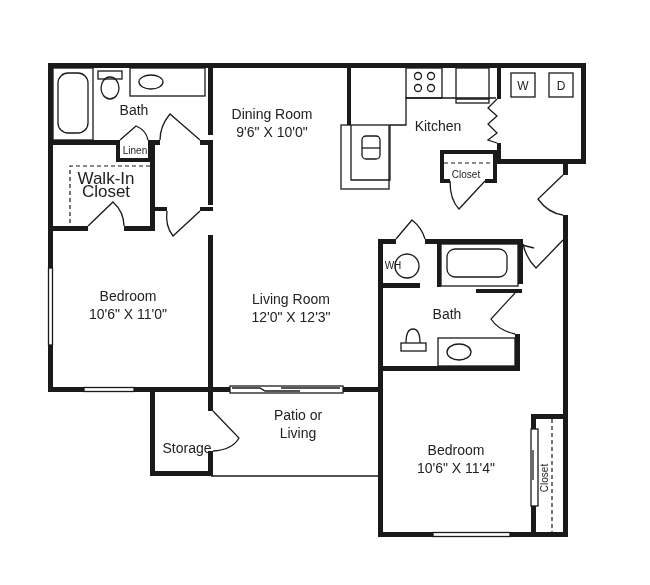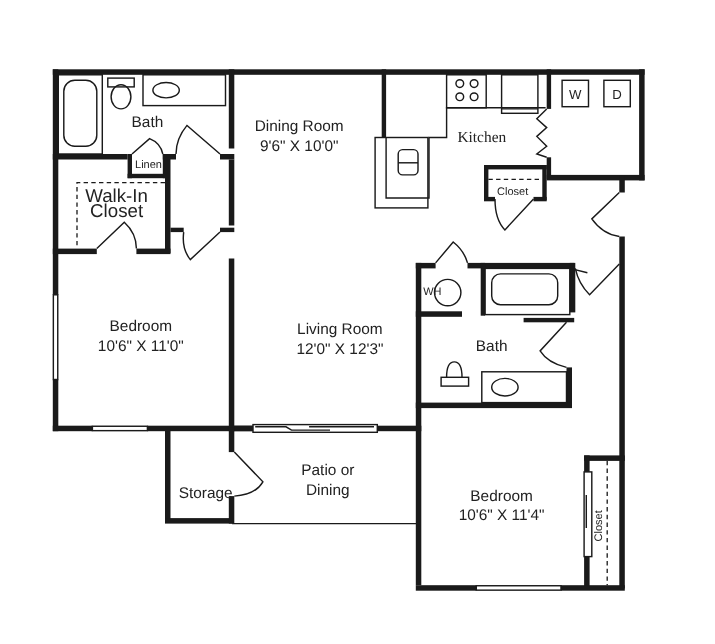--- a/index.html
+++ b/index.html
@@ -194,31 +194,31 @@
   <div>Closet</div>
 </div>
 <div class="lbl" style="left:128px; top:287px;">
   <div>Bedroom</div>
   <div>10'6" X 11'0"</div>
 </div>
 <div class="lbl" style="left:272px; top:105px;">
   <div>Dining Room</div>
   <div>9'6" X 10'0"</div>
 </div>
-<div class="lbl" style="left:438px; top:117px;font-family:Liberation Serif, serif;">Kitchen</div>
+<div class="lbl" style="left:438px; top:117px;">Kitchen</div>
 <div class="lbl tiny" style="left:466px; top:169px;">Closet</div>
-<div class="lbl" style="left:309px; top:290px;">
+<div class="lbl" style="left:291px; top:290px;">
   <div>Living Room</div>
   <div>12'0" X 12'3"</div>
 </div>
 <div class="lbl" style="left:447px; top:305px;">Bath</div>
 <div class="lbl" style="left:187px; top:439px;">Storage</div>
-<div class="lbl" style="left:298px; top:418px;">
+<div class="lbl" style="left:298px; top:406px;">
   <div>Patio or</div>
-  <div>Dining</div>
+  <div>Living</div>
 </div>
 <div class="lbl" style="left:456px; top:441px;">
   <div>Bedroom</div>
   <div>10'6" X 11'4"</div>
 </div>
 <div class="lbl tiny rot" style="left:545px; top:478px;">Closet</div>
 
 <div class="lbl appl" style="left:523px; top:77px;">W</div>
 <div class="lbl appl" style="left:561px; top:77px;">D</div>
 <div class="lbl tiny" style="left:393px; top:260px;">WH</div>

